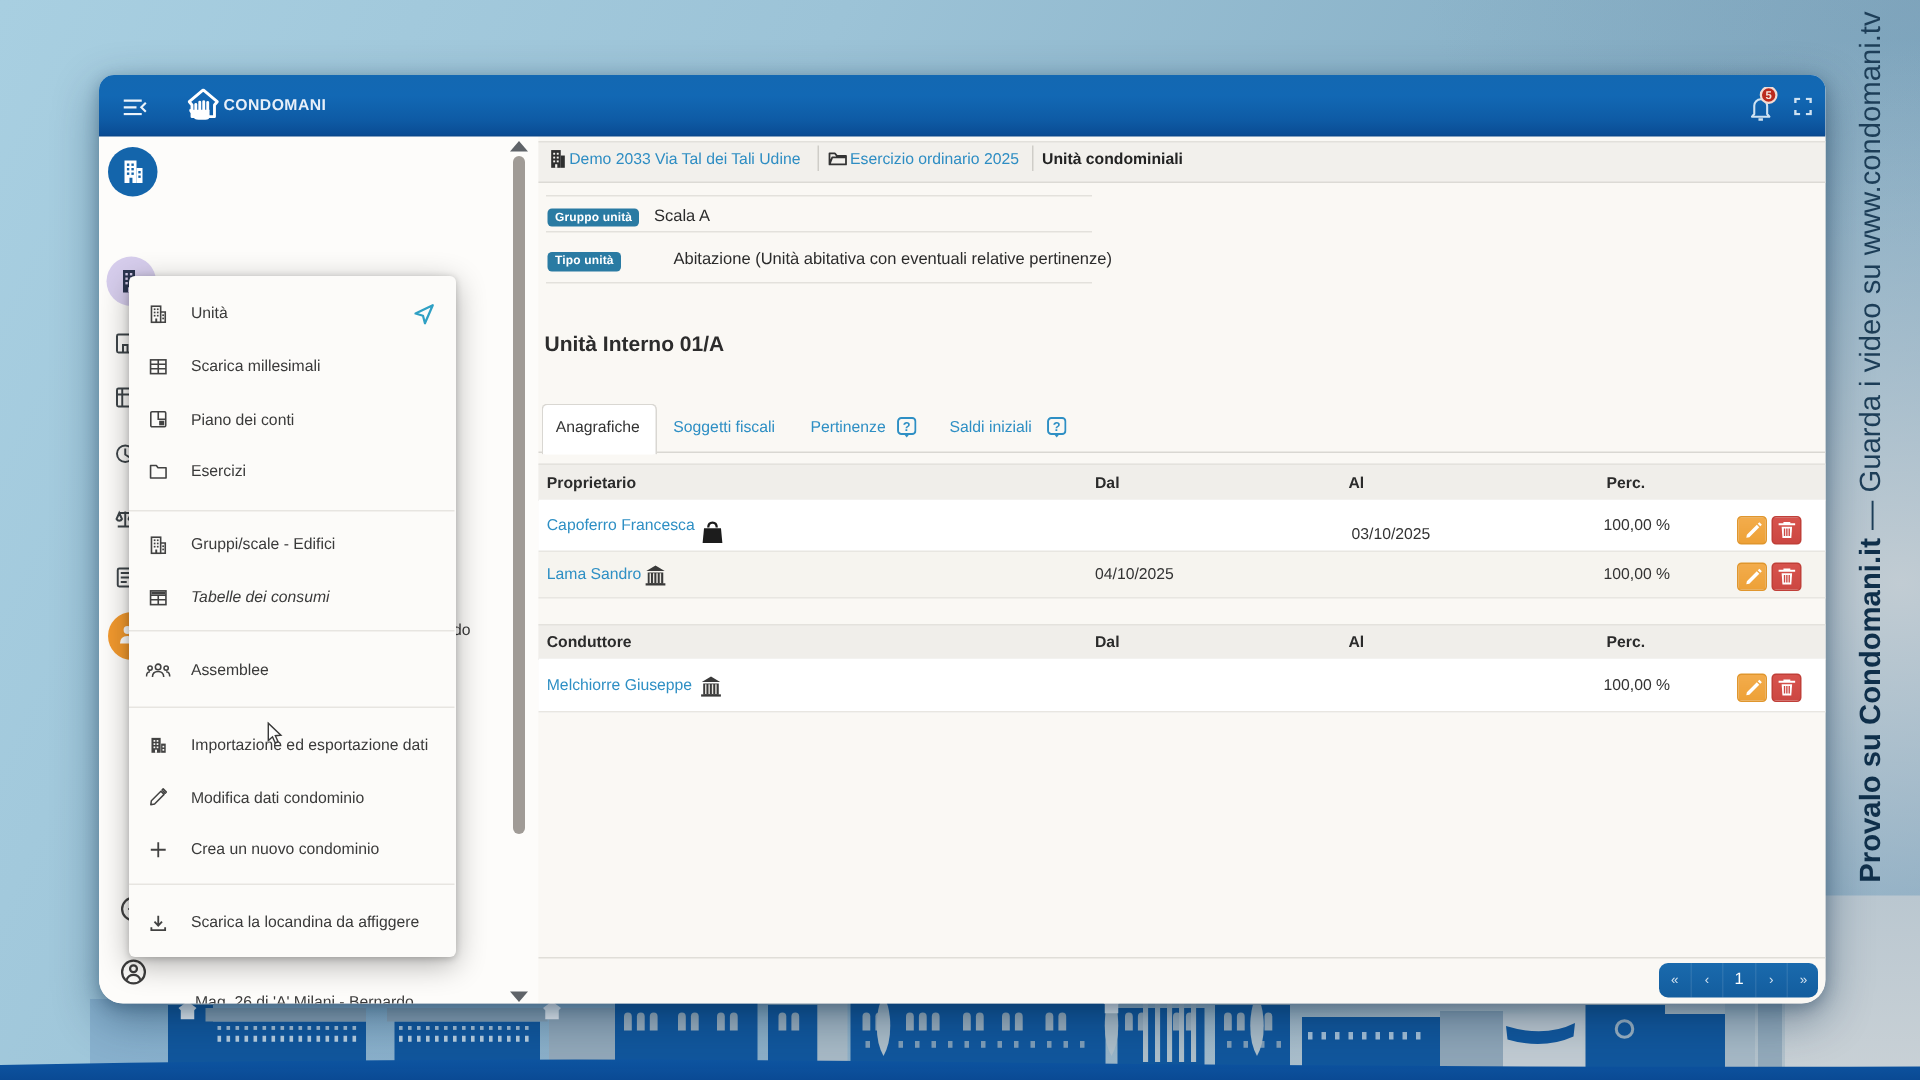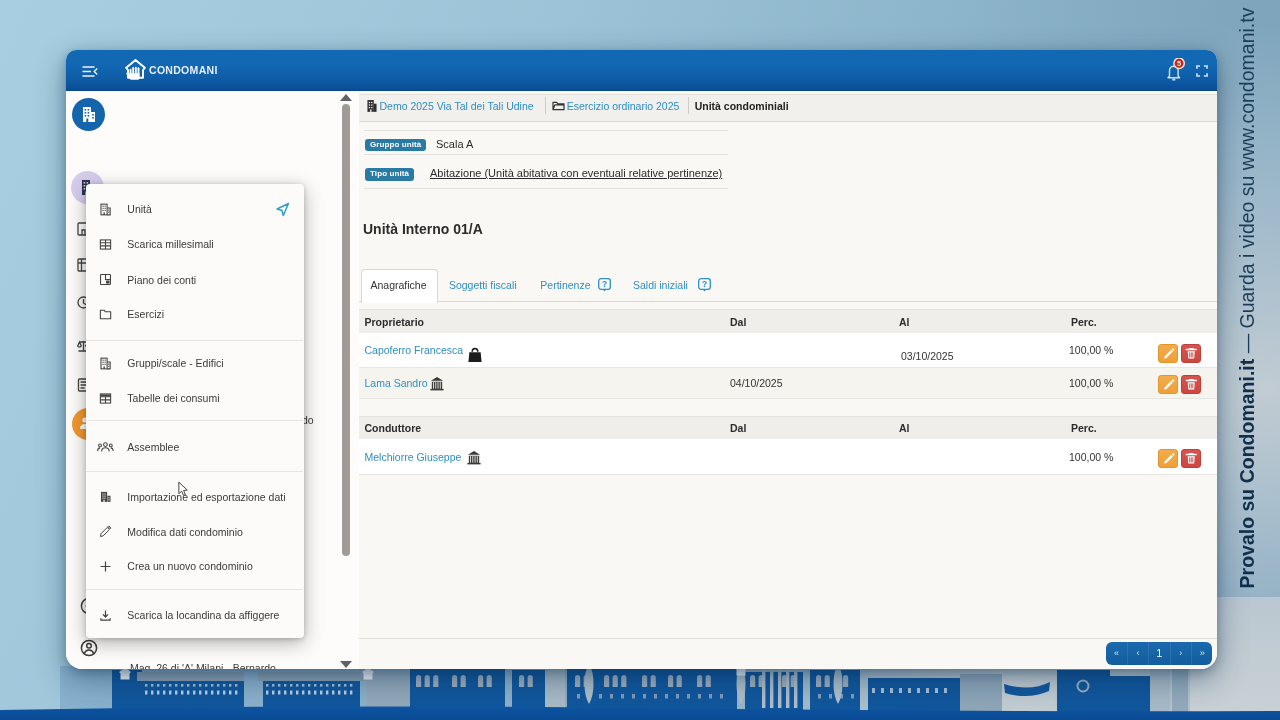--- a/index.html
+++ b/index.html
@@ -286,35 +286,35 @@
       <g fill="#f5f3ef">
           <rect x="2" y="3" width="1.4" height="1.4"></rect>
           <rect x="4.6" y="3" width="1.4" height="1.4"></rect>
           <rect x="2" y="5.8" width="1.4" height="1.4"></rect>
           <rect x="4.6" y="5.8" width="1.4" height="1.4"></rect>
           <rect x="2" y="8.6" width="1.4" height="1.4"></rect>
           <rect x="4.6" y="8.6" width="1.4" height="1.4"></rect>
           <rect x="3.4" y="11.4" width="1.6" height="2.6"></rect>
         </g>
     </svg>
-    <div class="t" style="left:20.5px;top:10px;color:#2e8dc3;">Demo 2025 Via Tal dei Tali Udine</div>
+    <div class="t" style="left:20.5px;top:10px;color:#2e8dc3;">Demo 2033 Via Tal dei Tali Udine</div>
     <div class="abs" style="left:185.5px;top:7px;width:1px;height:17px;background:#cfcdc8;"></div>
     <svg class="abs" style="left:193px;top:10px" width="13" height="11" viewBox="0 0 14 12">
       <path d="M1 2.5 h4 l1.4 1.8 H13 V10.5 H1 Z M1 10.5 L3 5.4 H13" fill="none" stroke="#333" stroke-width="1.3" stroke-linejoin="round"></path>
     </svg>
     <div class="t" style="left:207.7px;top:10px;color:#2e8dc3;">Esercizio ordinario 2025</div>
     <div class="abs" style="left:328.7px;top:7px;width:1px;height:17px;background:#cfcdc8;"></div>
     <div class="t" style="left:335.7px;top:10px;color:#232323;font-weight:bold;">Unità condominiali</div>
 
     <div class="hr" style="left:5px;top:40px;width:364px;"></div>
     <div class="chip" style="left:6px;top:48.7px;">Gruppo unità</div>
     <div class="t" style="left:77px;top:48px;font-size:11px;color:#2b2b2b;">Scala A</div>
     <div class="hr" style="left:5px;top:64.3px;width:364px;"></div>
     <div class="chip" style="left:6px;top:78.2px;">Tipo unità</div>
-    <div class="t" style="left:71px;top:77.4px;font-size:11px;color:#2b2b2b;text-decoration:underline;">Abitazione (Unità abitativa con eventuali relative pertinenze)</div>
+    <div class="t" style="left:90px;top:77.4px;font-size:11px;color:#2b2b2b;">Abitazione (Unità abitativa con eventuali relative pertinenze)</div>
     <div class="hr" style="left:5px;top:98.4px;width:364px;"></div>
 
     <div class="t" style="left:4px;top:130.5px;font-size:14px;color:#2c2c2c;font-weight:bold;">Unità Interno 01/A</div>
 
     <div class="hr" style="left:0px;top:210.5px;width:858px;border-color:#d9d7d2;"></div>
     <div class="abs" style="left:2.3px;top:178.7px;width:74.4px;height:33px;background:#fff;border:1px solid #d9d7d2;border-bottom:none;border-radius:4px 4px 0 0;"></div>
     <div class="t" style="left:11.5px;top:189px;color:#333;">Anagrafiche</div>
     <div class="t" style="left:89.9px;top:189px;color:#2e8fc4;">Soggetti fiscali</div>
     <div class="t" style="left:181.3px;top:189px;color:#2e8fc4;">Pertinenze</div>
     <svg class="abs" style="left:239px;top:188px" width="13" height="14" viewBox="0 0 13 14">
@@ -468,21 +468,21 @@
         </g>
       </svg>
 <div class="mi" style="top:173.3px;text-align:right;">Gruppi/scale - Edifici</div>
 <svg class="abs" style="left:12.899999999999999px;top:207.5px" width="13" height="13" viewBox="0 0 17 17">
         <g fill="none" stroke="#424242" stroke-width="1.4">
           <rect x="1.8" y="2.5" width="13.4" height="12"></rect>
           <path d="M1.8 6.3 h13.4 M8.5 6.3 v8.2 M1.8 10.3 h13.4"></path>
         </g>
         <rect x="2.5" y="3.2" width="12" height="2.4" fill="#424242"></rect>
       </svg>
-<div class="mi" style="top:208.0px;">Tabelle dei consumi</div>
+<div class="mi" style="top:208.0px;font-style:italic;">Tabelle dei consumi</div>
 <svg class="abs" style="left:11px;top:257.0px" width="16.8" height="12" viewBox="0 0 21 15">
         <g fill="none" stroke="#424242" stroke-width="1.3">
         <circle cx="10.5" cy="4.5" r="2.3"></circle>
           <path d="M5.8 13 q0-4.6 4.7-4.6 q4.7 0 4.7 4.6"></path>
         <circle cx="3.8" cy="5.5" r="1.8"></circle>
           <path d="M0.8 12.5 q0-3.6 3-3.9"></path>
         <circle cx="17.2" cy="5.5" r="1.8"></circle>
           <path d="M20.2 12.5 q0-3.6 -3-3.9"></path>
         </g>
       </svg>

